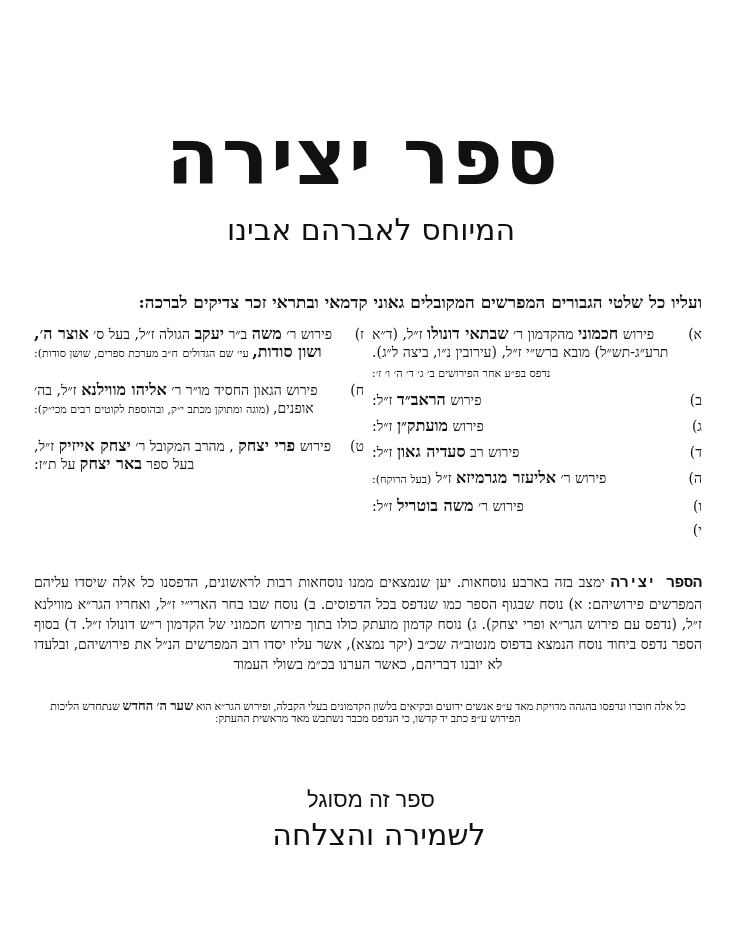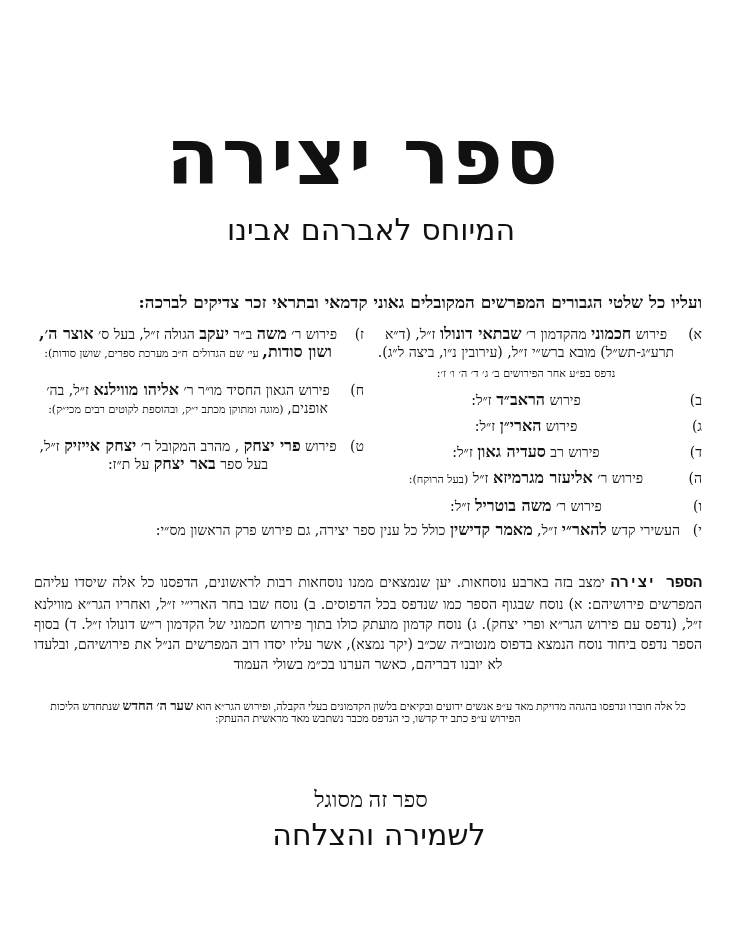--- a/index.html
+++ b/index.html
@@ -11,31 +11,31 @@
            line-height:90px; letter-spacing:2px; color:#111; }
   .subtitle { position:absolute; top:212px; left:0; right:0; text-align:center;
               font-family:"DejaVu Sans", sans-serif; font-weight:normal; font-size:30px; line-height:36px; }
   .intro { position:absolute; top:290px; left:36px; right:40px; text-align:right;
            font-family:"DejaVu Serif", serif; font-weight:bold; font-size:17px; line-height:24px; white-space:nowrap; }
   .col { position:absolute; top:325px; font-family:"DejaVu Serif", serif; font-size:14px; line-height:18px; }
   .col.right { right:40px; width:330px; }
   .col.left { right:378px; width:330px; }
   .entry { display:flex; margin-bottom:8px; }
   .entry .lbl { width:22px; flex:none; font-size:14px; }
-  .entry .body { flex:1; text-align:center; }
+  .entry .body { flex:1; text-align:left; }
   .entry .body b { font-size:16px; }
   .entry .small { font-size:11px; }
   .entry-yud { position:absolute; top:521px; right:40px; left:30px; display:flex; font-size:14px; line-height:18px; }
   .entry-yud .lbl { width:22px; flex:none; }
   .entry-yud b { font-size:16px; }
   .note { position:absolute; top:572px; left:34px; right:40px; font-size:14px; line-height:20px; text-align:justify; text-align-last:center; }
   .note b { font-size:15px;font-family:Liberation Mono, monospace; }
   .fine { position:absolute; top:700px; left:34px; right:40px; font-size:11px; line-height:12px; text-align:center;font-family:Liberation Serif, serif; }
   .fine b { font-size:13px; }
-  .footer1 { position:absolute; top:786px; left:0; right:0; text-align:center; font-family:Liberation Serif, serif; font-size:22px; line-height:28px; }
+  .footer1 { position:absolute; top:786px; left:0; right:0; text-align:center; font-family:Liberation Sans, sans-serif; font-size:22px; line-height:28px; }
   .footer2 { position:absolute; top:816px; left:16px; right:0; text-align:center; font-family:"DejaVu Sans", sans-serif; font-size:30px; line-height:38px; }
 </style>
 </head>
 <body>
 
 <div class="page">
   <div class="title">ספר יצירה</div>
   <div class="subtitle">המיוחס לאברהם אבינו</div>
   <div class="intro">ועליו כל שלטי הגבורים המפרשים המקובלים גאוני קדמאי ובתראי זכר צדיקים לברכה:</div>
 
@@ -46,21 +46,21 @@
         <span>פירוש </span><b>חכמוני</b><span> מהקדמון ר׳ </span><b>שבתאי דונולו</b><span> ז״ל,</span>
         <span>(ד״א תרע״ג-תש״ל) מובא ברש״י ז״ל, (עירובין נ״ו, ביצה ל״ג).</span><span class="small"> נדפס בפ״ע אחר הפירושים ב׳ ג׳ ד׳ ה׳ ו׳ ז׳:</span>
       </span>
     </div>
     <div class="entry">
       <span class="lbl">ב)</span>
       <span class="body"><span>פירוש </span><b>הראב״ד</b><span> ז״ל:</span></span>
     </div>
     <div class="entry">
       <span class="lbl">ג)</span>
-      <span class="body"><span>פירוש </span><b>הארי״ן</b><span> ז״ל:</span></span>
+      <span class="body"><span>פירוש </span><b>מועתק״ן</b><span> ז״ל:</span></span>
     </div>
     <div class="entry">
       <span class="lbl">ד)</span>
       <span class="body"><span>פירוש רב </span><b>סעדיה גאון</b><span> ז״ל:</span></span>
     </div>
     <div class="entry">
       <span class="lbl">ה)</span>
       <span class="body"><span>פירוש ר׳ </span><b>אליעזר מגרמיזא</b><span> ז״ל </span><span class="small">(בעל הרוקח):</span></span>
     </div>
     <div class="entry">
@@ -88,21 +88,20 @@
     <div class="entry">
       <span class="lbl">ט)</span>
       <span class="body">
         <span>פירוש </span><b>פרי יצחק</b><span> , מהרב המקובל ר׳ </span><b>יצחק אייזיק</b><span> ז״ל, בעל ספר </span><b>באר יצחק</b><span> על ת״ז:</span>
       </span>
     </div>
   </div>
 
   <div class="entry-yud">
     <span class="lbl">י)</span>
-    <span><span>העשירי קדש </span><b>להאר״י</b><span> ז״ל, </span><b>מאמר קדישין</b><span> כולל כל ענין ספר יצירה, גם פירוש פרק הראשון מס״י:</span></span>
   </div>
 
   <div class="note">
     <b>הספר יצירה</b><span> ימצב בזה בארבע נוסחאות. יען שנמצאים ממנו נוסחאות רבות לראשונים, הדפסנו כל אלה שיסדו עליהם המפרשים פירושיהם: א) נוסח שבגוף הספר כמו שנדפס בכל הדפוסים. ב) נוסח שבו בחר הארי״י ז״ל, ואחריו הגר״א מווילנא ז״ל, (נדפס עם פירוש הגר״א ופרי יצחק). ג) נוסח קדמון מועתק כולו בתוך פירוש חכמוני של הקדמון ר״ש דונולו ז״ל. ד) בסוף הספר נדפס ביחוד נוסח הנמצא בדפוס מנטוב״ה שכ״ב (יקר נמצא), אשר עליו יסדו רוב המפרשים הנ״ל את פירושיהם, ובלעדו לא יובנו דבריהם, כאשר הערנו בכ״מ בשולי העמוד</span>
   </div>
 
   <div class="fine">
     <span>כל אלה חוברו ונדפסו בהגהה מדויקת מאד ע״פ אנשים ידועים ובקיאים בלשון הקדמונים בעלי הקבלה, ופירוש הגר״א הוא </span><b>שער ה׳ החדש</b><span> שנתחדש הליכות הפירוש ע״פ כתב יד קדשו, כי הנדפס מכבר נשתבש מאד מראשית ההעתק:</span>
   </div>
 

